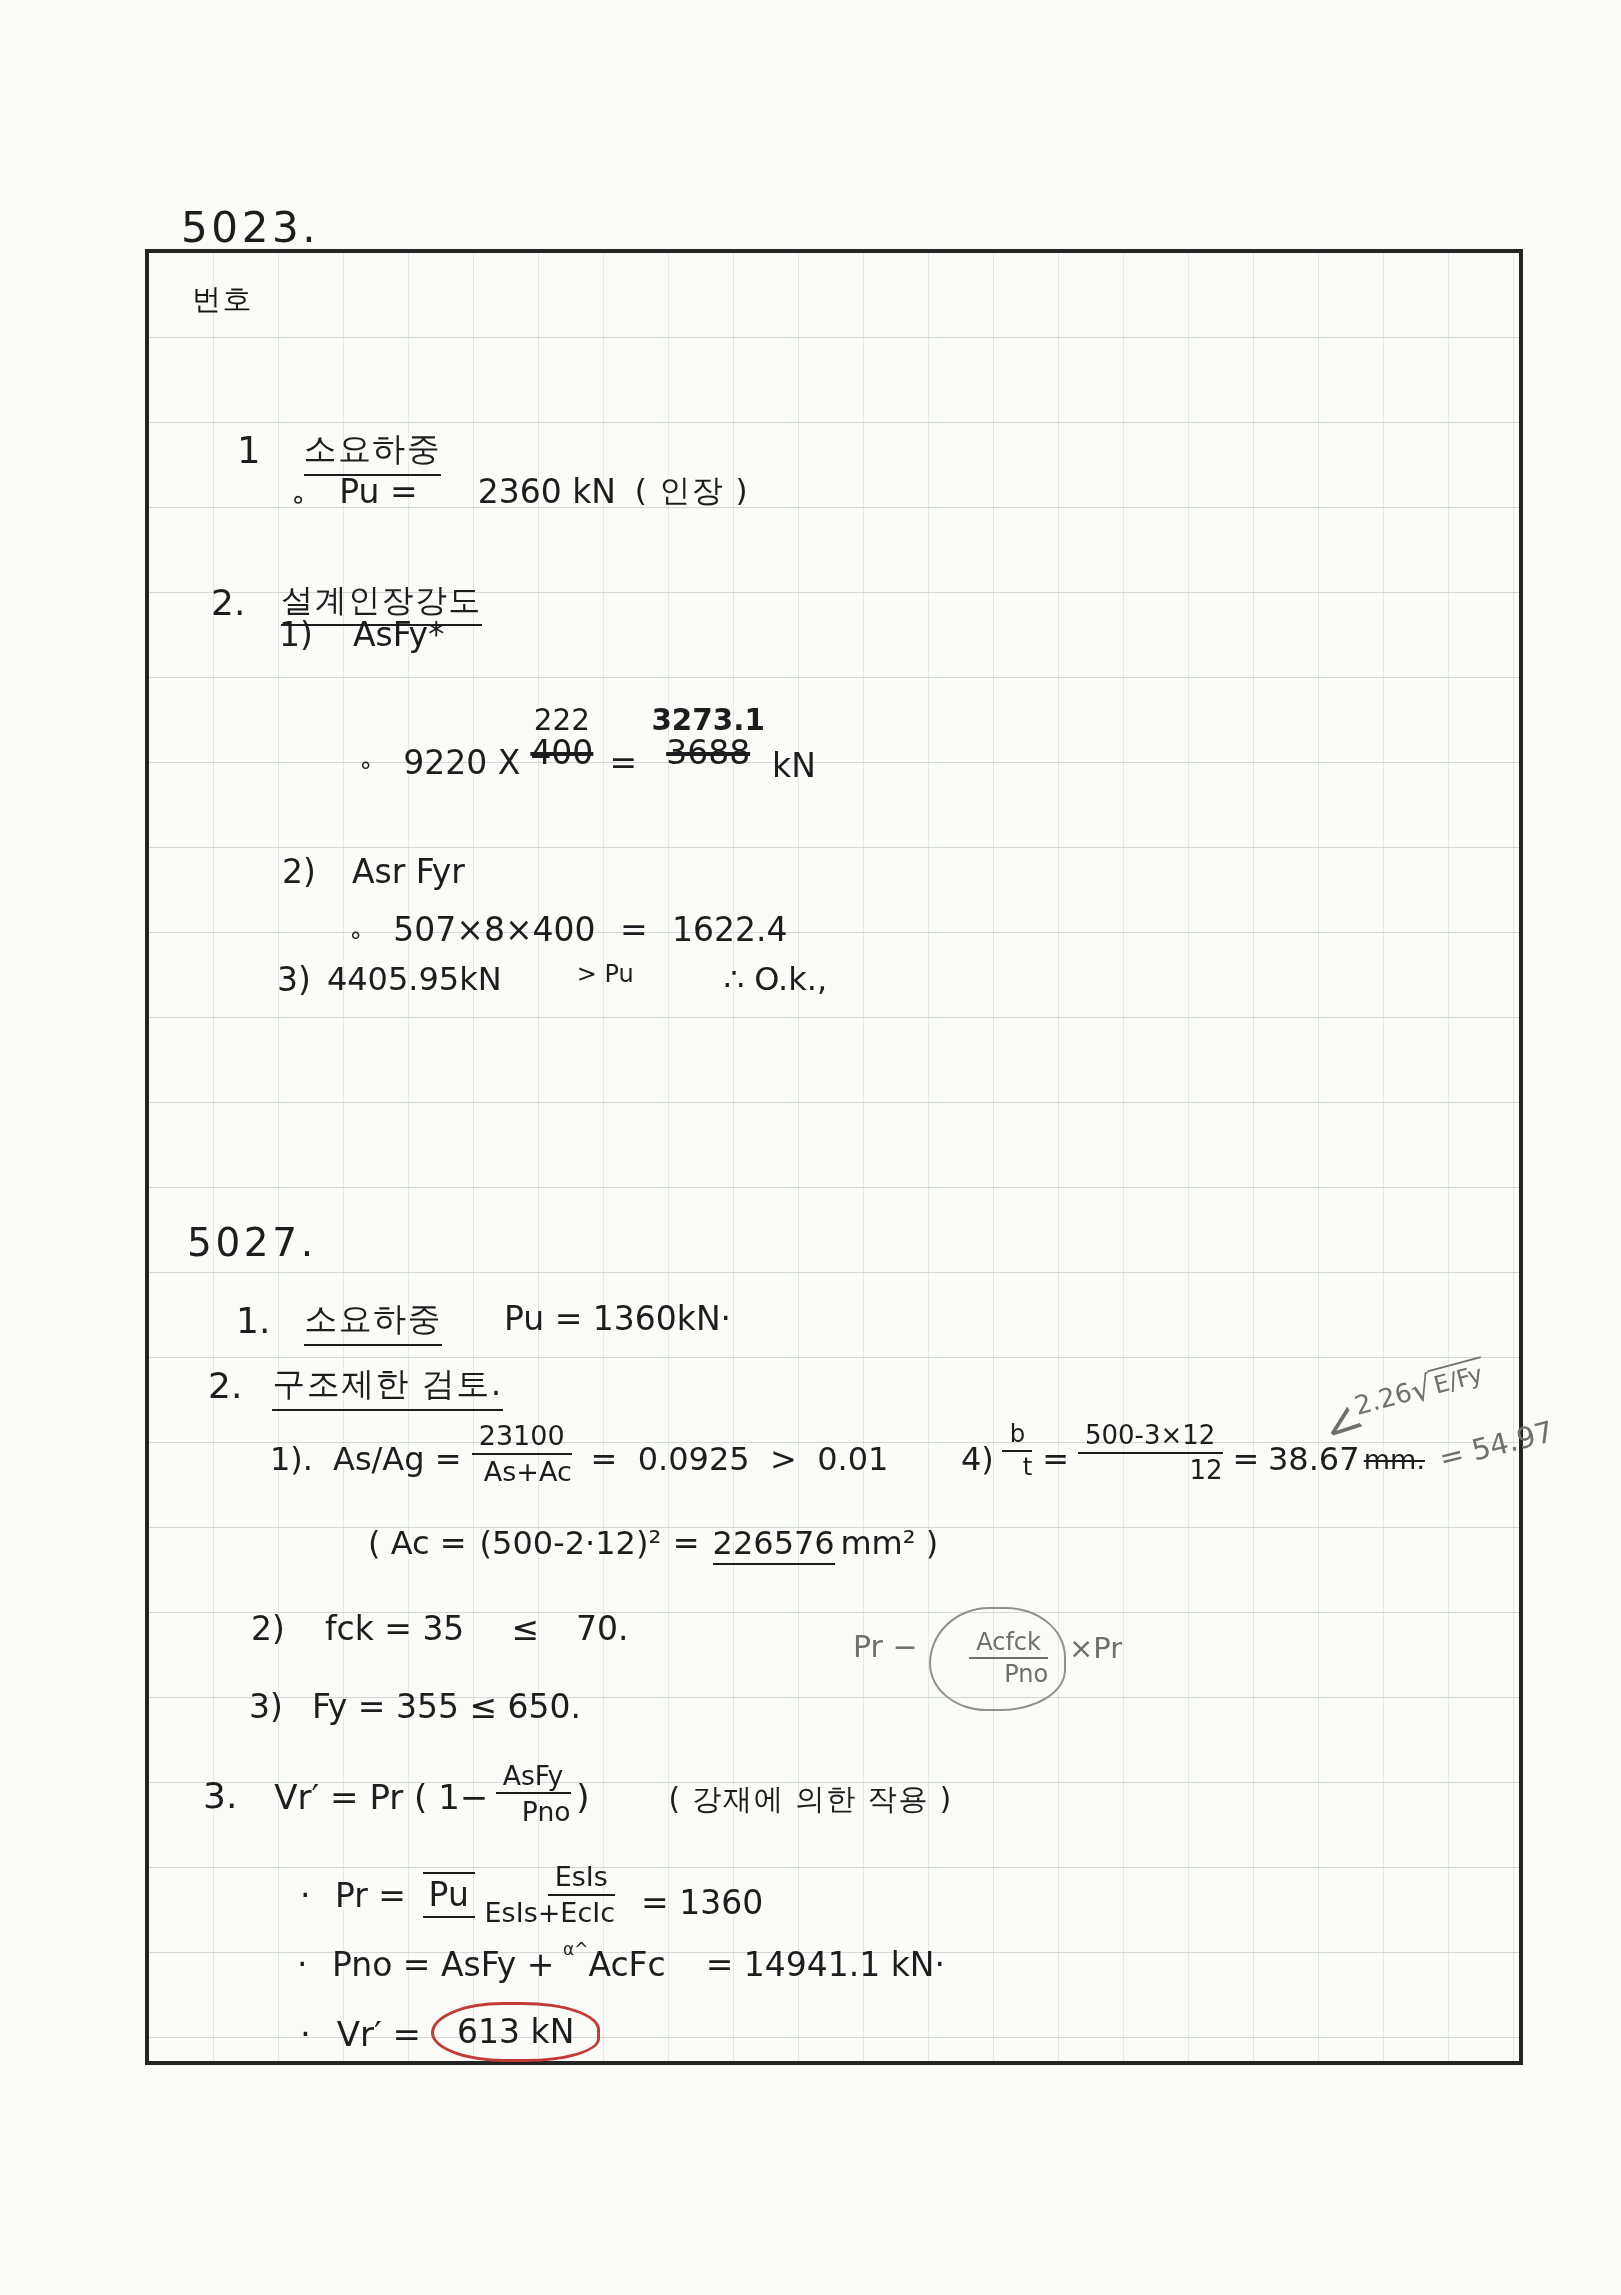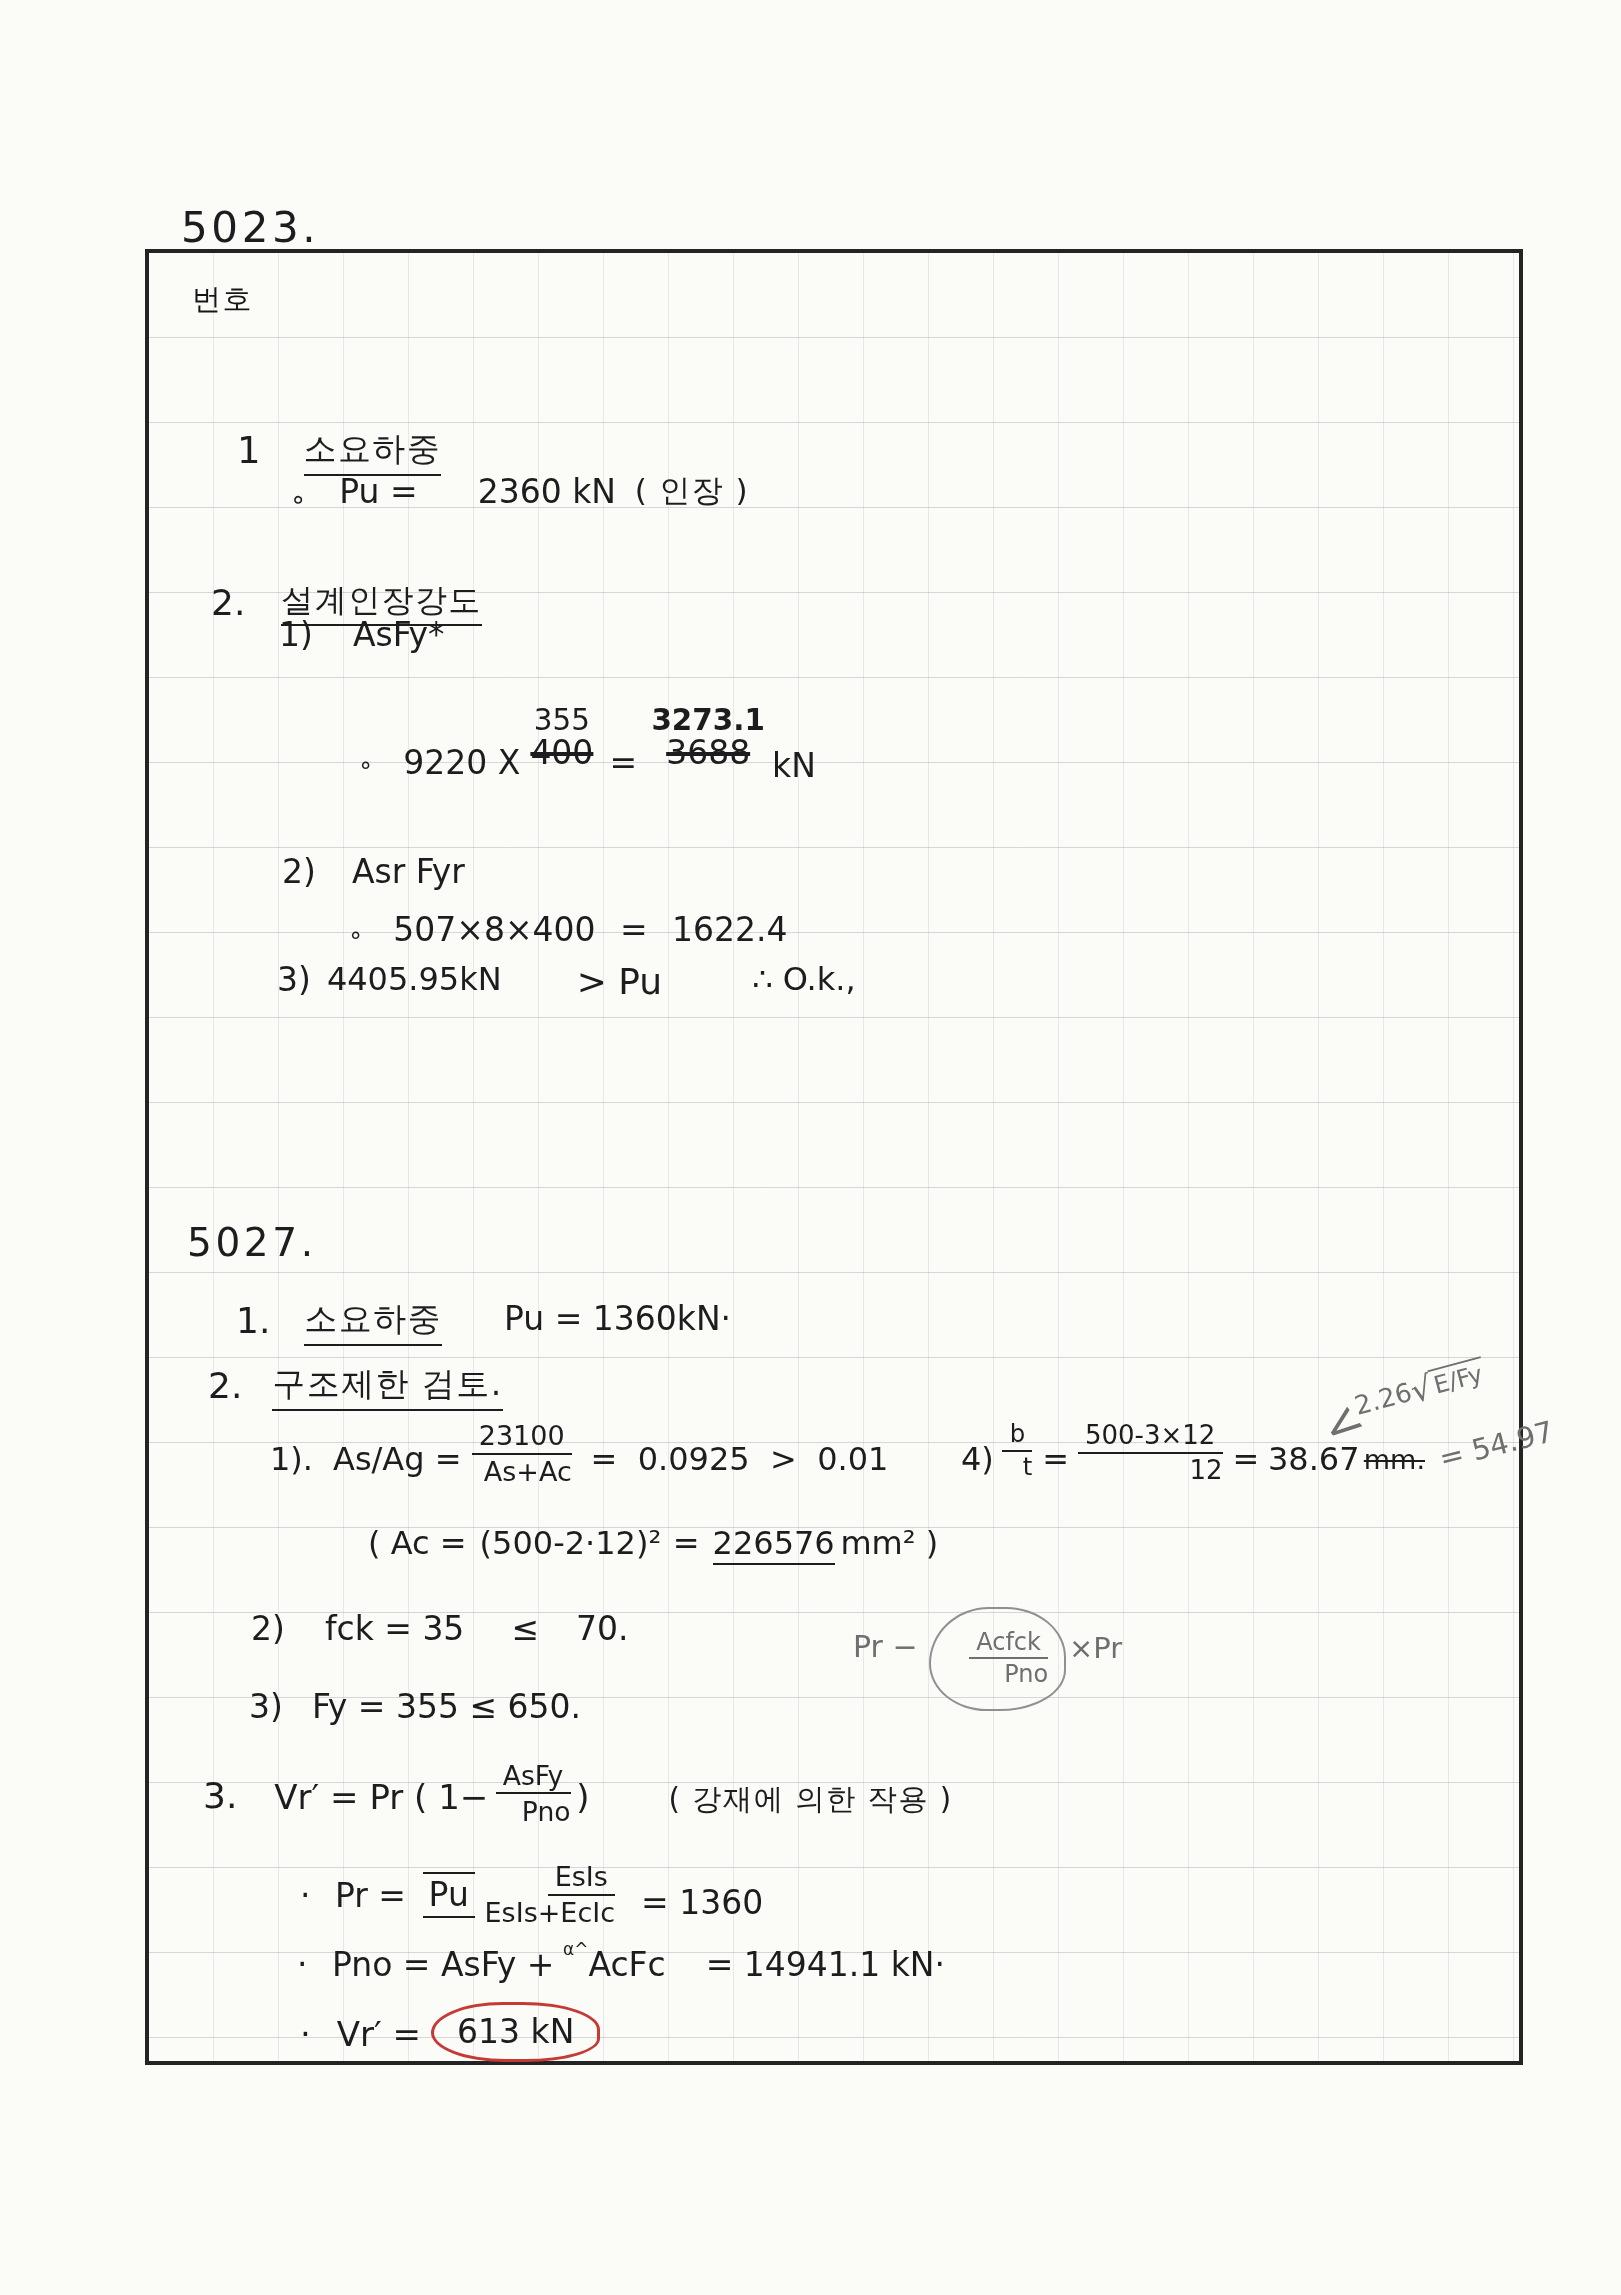--- a/index.html
+++ b/index.html
@@ -67,21 +67,21 @@
 
   <div class="row hw" style="left:279px;top:616px;">
     <span>1)</span>
     <span style="margin-left:40px;">AsFy*</span>
   </div>
 
   <div class="row hw" style="left:358px;top:705px;">
     <span style="font-size:24.4px;margin-top:46px;">∘</span>
     <span style="margin-left:30px;margin-top:39px;">9220 X</span>
     <span class="stack" style="margin-left:10px;">
-      <span style="font-size:29.4px;">355</span>
+      <span style="font-size:29.4px;">222</span>
       <span class="st-old">400</span>
     </span>
     <span style="margin-left:16px;margin-top:39px;">=</span>
     <span class="stack" style="margin-left:14.4px;">
       <span style="font-size:29.4px;font-weight:bold;">3273.1</span>
       <span class="st-old">3688</span>
     </span>
     <span style="margin-left:7.2px;margin-top:42px;">kN</span>
   </div>
 
@@ -93,21 +93,21 @@
   <div class="row hw" style="left:348px;top:911px;">
     <span style="font-size:24.4px;margin-top:10px;">∘</span>
     <span style="margin-left:30px;">507×8×400</span>
     <span style="margin-left:24.4px;">=</span>
     <span style="margin-left:24.4px;">1622.4</span>
   </div>
 
   <div class="row hw" style="left:277px;top:961px;">
     <span>3)</span>
     <span style="margin-left:16px;font-size:32px;">4405.95kN</span>
-    <span style="margin-left:75px;font-size:36px;">&gt; Pu</span>
+    <span style="margin-left:75px;font-size:24px;">&gt; Pu</span>
     <span style="margin-left:90px;font-size:32px;">∴ O.k.,</span>
   </div>
 
   <div class="abs" style="left:187px;top:1220px;font-size:39px;letter-spacing:3.6px;">5027.</div>
 
   <div class="row hw" style="left:236px;top:1300px;">
     <span style="font-size:36px;">1.</span>
     <span class="kr uline" style="margin-left:34px;">소요하중</span>
     <span style="margin-left:62px;">Pu = 1360kN·</span>
   </div>

